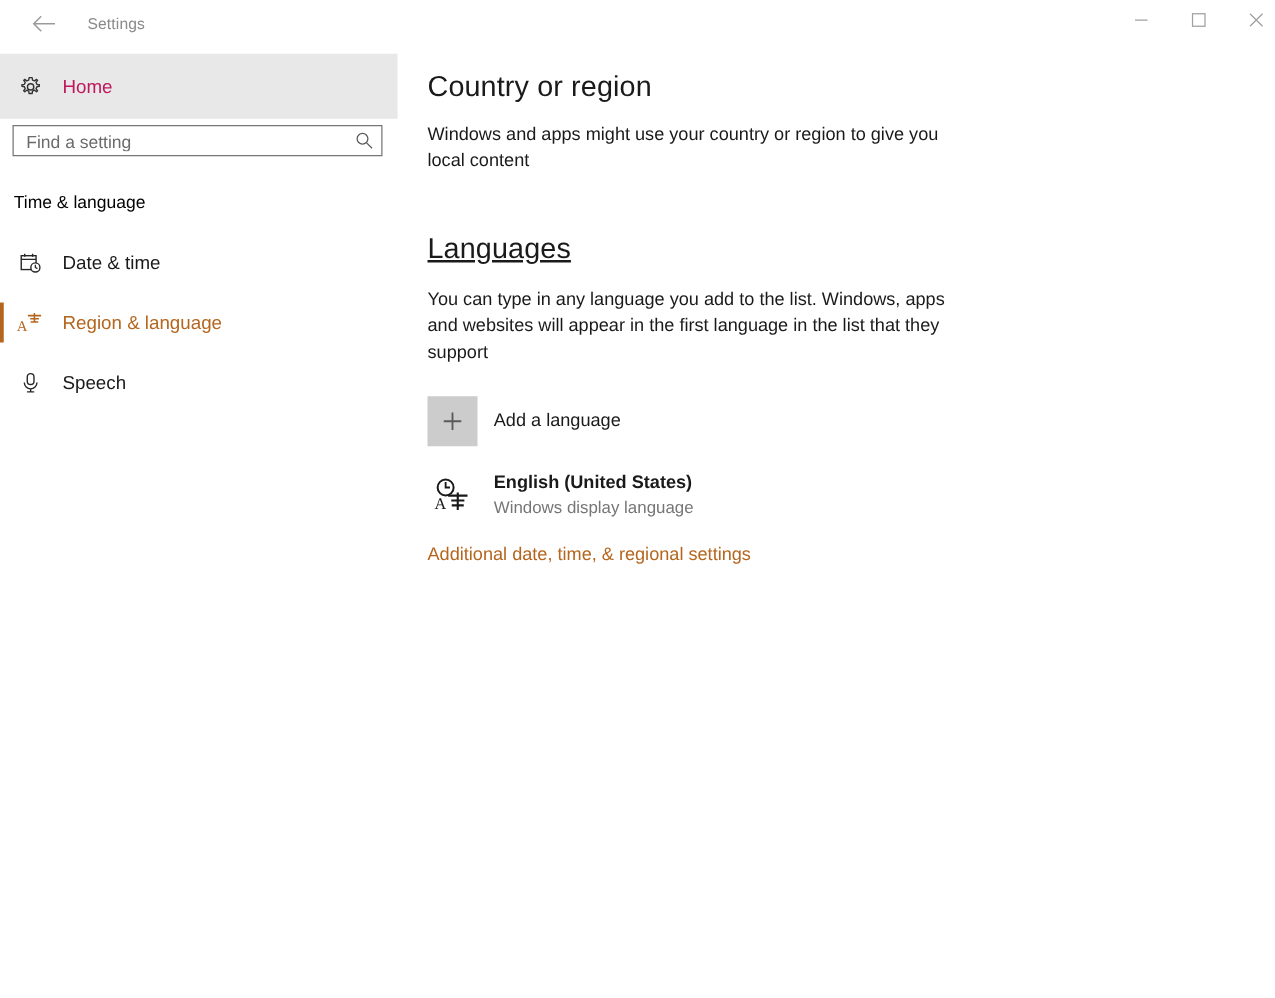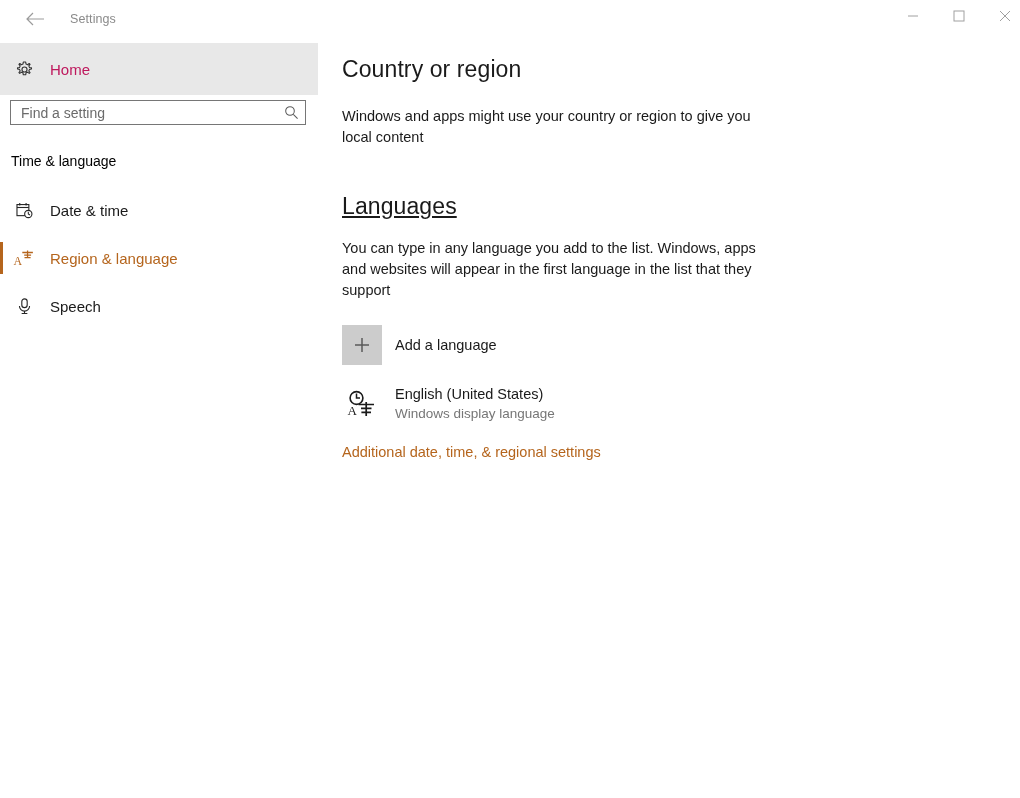--- a/index.html
+++ b/index.html
@@ -122,21 +122,21 @@
   .add-square {
     width: 40px; height: 40px; background: #cccccc;
     display: flex; align-items: center; justify-content: center;
     color: #5a5a5a; font-size: 22px; line-height: 1;
   }
   .add-label { font-size: 14.5px; color: #1a1a1a; margin-left: 13px; }
 
   .lang-row { display: flex; align-items: center; }
   .lang-icon { width: 40px; display: flex; align-items: center; justify-content: center; color: #1a1a1a; }
   .lang-texts { margin-left: 13px; }
-  .lang-name { font-size: 14.5px; color: #1a1a1a; line-height: 19px; }
+  .lang-name { font-size: 14.5px; color: #1a1a1a; line-height: 19px; font-weight: bold; }
   .lang-sub { font-size: 13.5px; color: #767676; line-height: 19px; }
 
   .link {
     font-size: 14.5px; color: #b5651d; text-decoration: none; cursor: pointer;
   }
 </style>
 </head>
 <body>
 
 <div class="titlebar">
@@ -226,21 +226,21 @@
       </span>
       <span class="nav-label">Speech</span>
     </div>
 
   </div>
 </div>
 
 <div class="content">
 
   <h1 class="h1" style="margin-top:18px;">Country or region</h1>
-  <p class="body-text" style="margin-top:23px;">Windows and apps might use your country or region to give you local content</p>
+  <p class="body-text" style="margin-top:15px;">Windows and apps might use your country or region to give you local content</p>
 
   <h1 class="h1" style="margin-top:45px;text-decoration:underline;">Languages</h1>
   <p class="body-text" style="margin-top:18px;">You can type in any language you add to the list. Windows, apps and websites will appear in the first language in the list that they support</p>
 
   <div class="add-row" style="margin-top:24px;">
     <span class="add-square">
       <svg width="20" height="20" viewBox="0 0 20 20">
         <path d="M10 3 L10 17 M3 10 L17 10" stroke="currentColor" stroke-width="1.5" fill="none"></path>
       </svg>
     </span>

